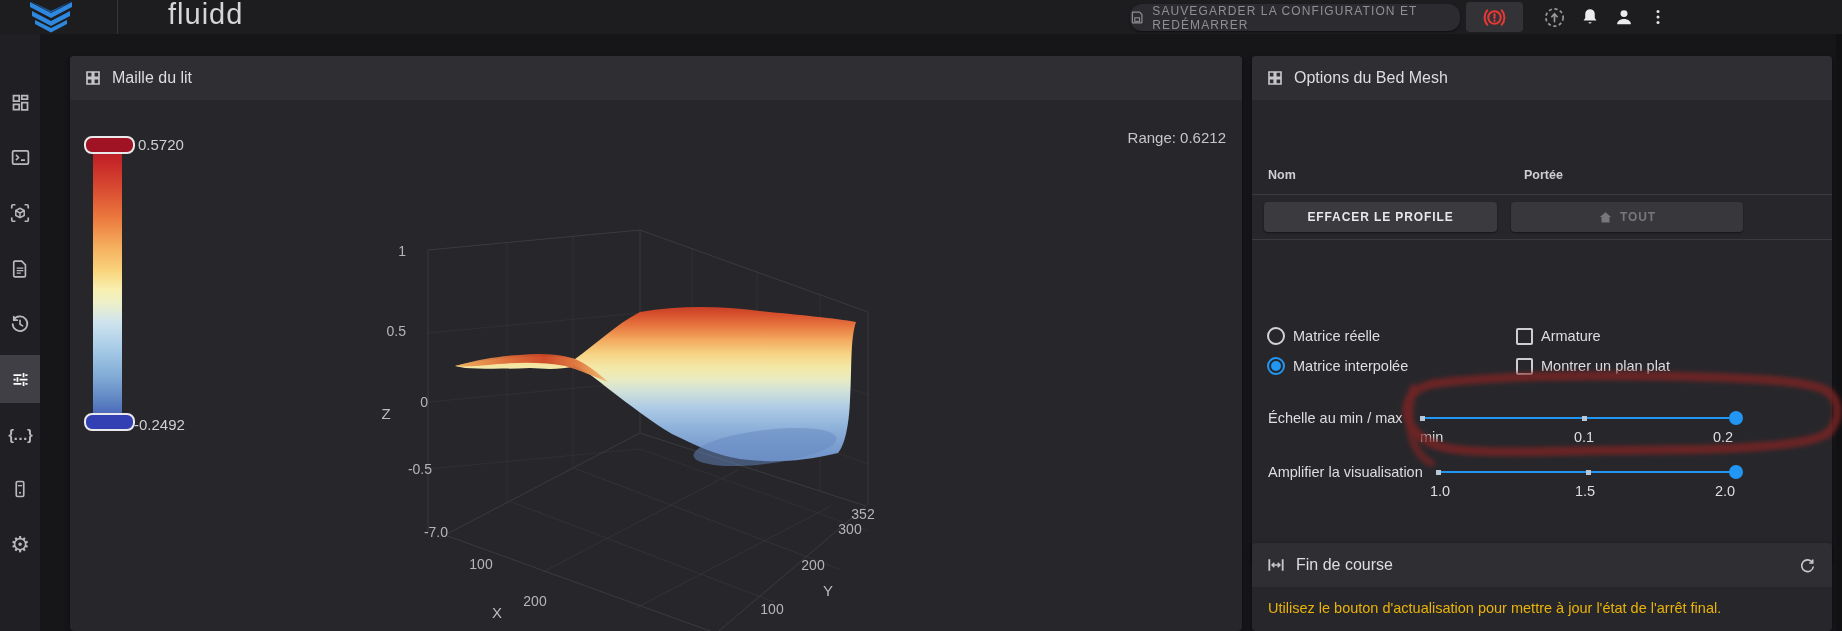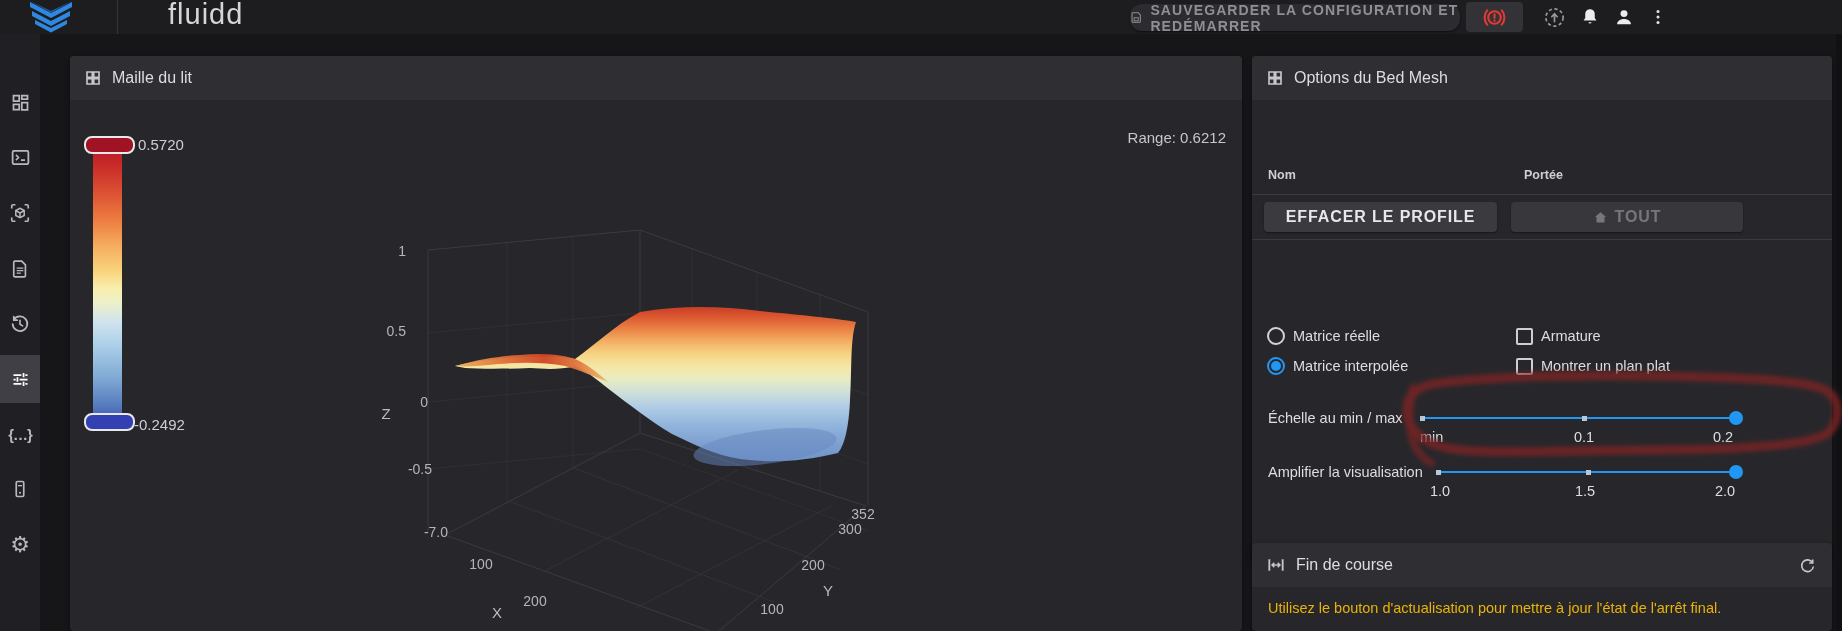--- a/index.html
+++ b/index.html
@@ -3,22 +3,22 @@
 <meta charset="utf-8">
 <style>
   html,body{margin:0;padding:0;background:#161619;width:1842px;height:631px;overflow:hidden;
     font-family:"Liberation Sans",sans-serif;color:#e0e0e2;-webkit-font-smoothing:antialiased;}
   .abs{position:absolute;}
   
   .topbar{left:0;top:0;width:1842px;height:34px;background:#1d1d20;z-index:30;}
   .topbar-divider{left:117px;top:0;width:1px;height:34px;background:#36363a;}
   .logo-title{left:168px;top:-2px;font-size:29px;font-weight:300;letter-spacing:1px;color:#d6d6d8;}
   .save-config-btn{left:1130px;top:4px;width:330px;height:27px;background:#2c2c30;border-radius:12px;
-    display:flex;align-items:center;justify-content:center;gap:8px;color:#8f8f94;font-size:14px;
-    font-weight:bold;letter-spacing:1.1px;box-shadow:0 1px 2px rgba(0,0,0,.5);cursor:pointer;}
+    display:flex;align-items:center;justify-content:center;gap:8px;color:#8f8f94;font-size:12px;
+    font-weight:normal;letter-spacing:1.1px;box-shadow:0 1px 2px rgba(0,0,0,.5);cursor:pointer;}
   .estop-tile{left:1466px;top:2px;width:57px;height:30px;background:#323237;border-radius:4px;
     display:flex;align-items:center;justify-content:center;cursor:pointer;}
   .tb-icon{top:5px;width:26px;height:24px;display:flex;align-items:center;justify-content:center;cursor:pointer;}
   
   .sidebar{left:0;top:34px;width:40px;height:597px;background:#202024;z-index:20;}
   .side-item{position:absolute;left:0;width:40px;height:48px;display:flex;align-items:center;justify-content:center;
     color:#b9b9bd;cursor:pointer;}
   .side-item.active{background:#3f3f45;color:#ffffff;}
   .braces{font-size:15px;font-weight:bold;letter-spacing:-1px;}
   .gear{font-size:22px;line-height:1;}
@@ -44,21 +44,21 @@
   
   .tbl-head{position:absolute;top:100px;left:0;right:0;height:38px;border-bottom:1px solid #3a3a3f;}
   .tbl-row{position:absolute;top:139px;left:0;right:0;height:44px;border-bottom:1px solid #3a3a3f;}
   .col-head{position:absolute;font-size:12.5px;font-weight:bold;color:#cfcfd3;top:12px;}
   .cell{position:absolute;font-size:14.5px;color:#e4e4e6;top:13px;}
   .badge{position:absolute;left:144px;top:10px;background:#5d5d62;color:#e2e2e4;font-size:11.5px;
     border-radius:10px;padding:3px 11px;line-height:1.2;}
   .row-close{position:absolute;left:462px;top:11px;width:22px;height:22px;color:#d9d9db;font-size:19px;
     display:flex;align-items:center;justify-content:center;cursor:pointer;}
   .btn{position:absolute;height:30px;border-radius:4px;display:flex;align-items:center;justify-content:center;
-    gap:7px;font-size:16px;font-weight:bold;letter-spacing:.9px;cursor:pointer;box-shadow:0 1px 2px rgba(0,0,0,.45);}
+    gap:7px;font-size:12px;font-weight:bold;letter-spacing:.9px;cursor:pointer;box-shadow:0 1px 2px rgba(0,0,0,.45);}
   .btn-grey{background:#3a3a3f;color:#e8e8ea;}
   .btn-disabled{background:#38383c;color:#76767b;}
   .btn-blue{background:#2e8bea;color:#ffffff;}
   .ctl-label{position:absolute;font-size:14.5px;color:#dedee0;}
   .radio{position:absolute;width:18px;height:18px;border-radius:50%;border:2px solid #d2d2d5;box-sizing:border-box;cursor:pointer;}
   .radio.sel{border-color:#2196f3;}
   .radio.sel::after{content:"";position:absolute;left:2px;top:2px;width:10px;height:10px;border-radius:50%;background:#2196f3;}
   .checkbox{position:absolute;width:17px;height:17px;border:2px solid #cfcfd3;border-radius:2px;box-sizing:border-box;cursor:pointer;}
   .slider-track{position:absolute;height:2px;background:#2196f3;cursor:pointer;}
   .slider-tick{position:absolute;width:5px;height:5px;top:-1.5px;background:#b9c6d4;}

